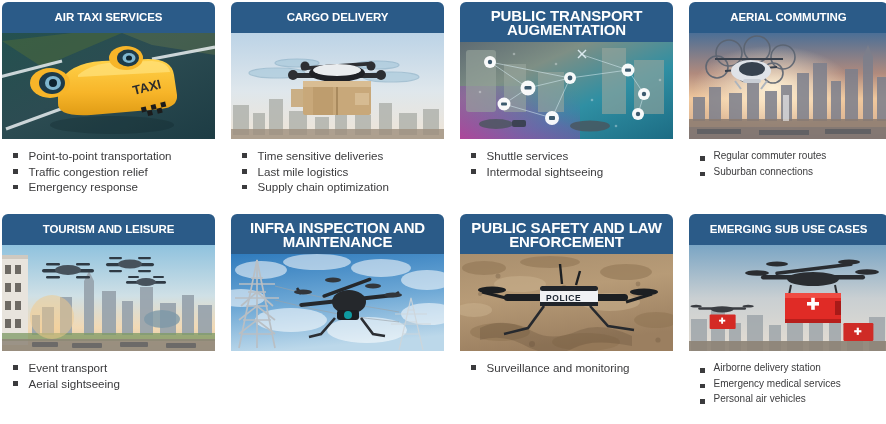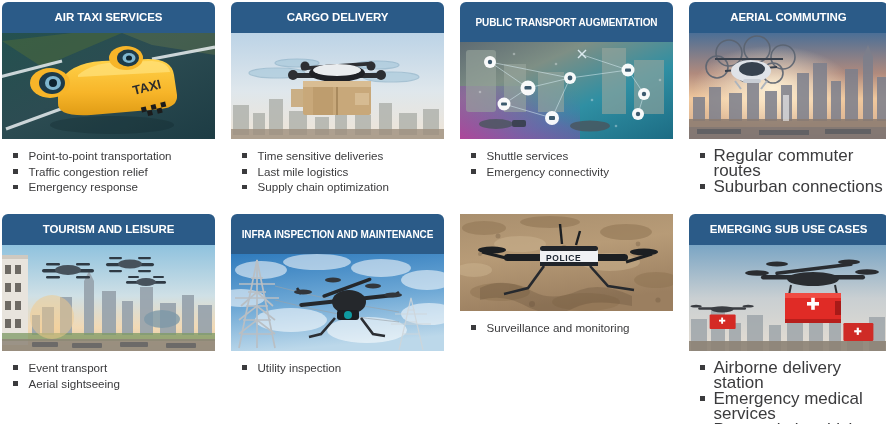--- a/index.html
+++ b/index.html
@@ -52,21 +52,21 @@
   .card-title {
     color: #ffffff;
     font-size: 11.5px;
     font-weight: bold;
     letter-spacing: -0.1px;
     text-align: center;
     line-height: 13.5px;
     padding: 0 6px;
     white-space: pre-line;
   }
-  .card.two-line .card-title { font-size: 10px; }
+  .card.two-line .card-title { font-size: 15px; }
 
   
   .card-photo {
     position: relative;
     flex: 0 0 auto;
     height: 106px;
     overflow: hidden;
     border-radius: 0;
   }
   .card.two-line .card-photo { height: 97px; text-align: center; }
@@ -88,21 +88,21 @@
   }
   .bullet-mark {
     flex: 0 0 auto;
     width: 4.5px;
     height: 4.5px;
     background: #3b3b3d;
     margin: 5.3px 11px 0 3px;
   }
   .bullet-text { flex: 1 1 auto; }
 
-  .card.narrow .bullet-item { font-size: 17px; }
+  .card.narrow .bullet-item { font-size: 10px; align-items: center; }
   .card.narrow .bullet-mark { margin-right: 9px; }
 
   
   svg.photo { display: block; width: 100%; height: 100%; }
 </style>
 </head>
 <body>
 
 <div id="grid">
 
@@ -322,21 +322,21 @@
       </svg>
     </div>
     <div class="card-body">
       <ul class="bullet-list">
         <li class="bullet-item">
           <span class="bullet-mark"></span>
           <span class="bullet-text">Shuttle services</span>
         </li>
         <li class="bullet-item">
           <span class="bullet-mark"></span>
-          <span class="bullet-text">Emergency connectivity</span>
+          <span class="bullet-text">Intermodal sightseeing</span>
         </li>
       </ul>
     </div>
   </div>
 
   <div class="card narrow">
     <div class="card-header">
       <div class="card-title">AERIAL COMMUTING</div>
     </div>
     <div class="card-photo">
@@ -564,29 +564,28 @@
             <ellipse cx="-24" cy="10" rx="9" ry="2.6"></ellipse>
             <ellipse cx="66" cy="13" rx="9" ry="2.6"></ellipse>
             <ellipse cx="6" cy="-2" rx="8" ry="2.4"></ellipse>
             <ellipse cx="46" cy="4" rx="8" ry="2.4"></ellipse>
           </g>
         </g>
       </svg>
     </div>
     <div class="card-body">
       <ul class="bullet-list">
-        <li class="bullet-item">
-          <span class="bullet-mark"></span>
-          <span class="bullet-text">Utility inspection</span>
-        </li>
       </ul>
     </div>
   </div>
 
   <div class="card two-line">
+    <div class="card-header">
+      <div class="card-title">PUBLIC SAFETY AND LAW ENFORCEMENT</div>
+    </div>
     <div class="card-photo">
       <svg class="photo" viewBox="0 0 213 97" preserveAspectRatio="none">
         <defs>
           <linearGradient id="g7ground" x1="0" y1="0" x2="0.3" y2="1">
             <stop offset="0%" stop-color="#a98f6e"></stop>
             <stop offset="45%" stop-color="#b79b77"></stop>
             <stop offset="100%" stop-color="#9b7f60"></stop>
           </linearGradient>
         </defs>
         <rect width="213" height="97" fill="url(#g7ground)"></rect>

